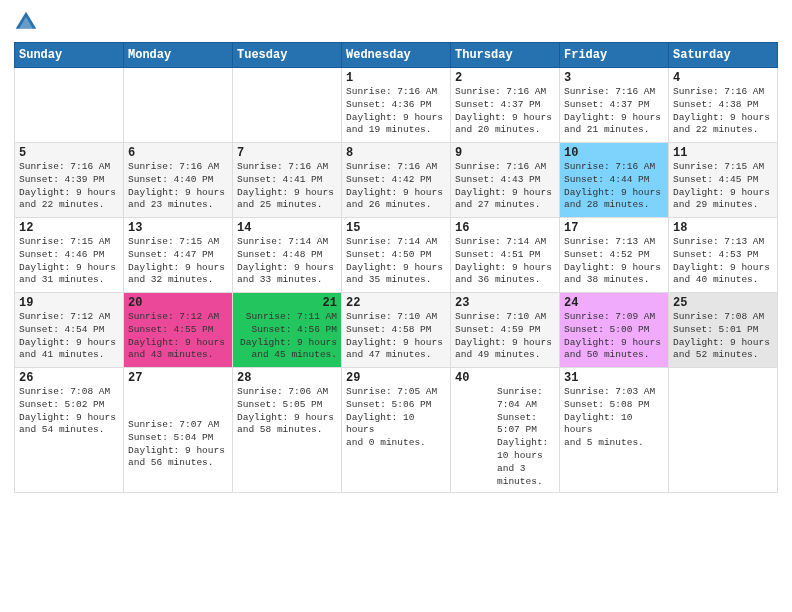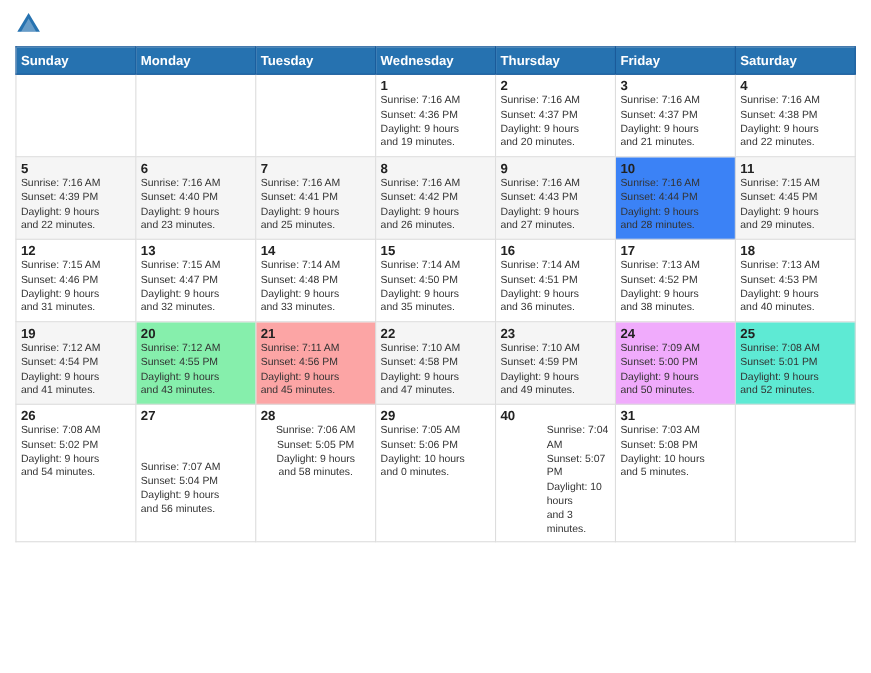--- a/index.html
+++ b/index.html
@@ -8,20 +8,21 @@
       background: #fff;
       width: 792px;
       height: 612px;
       overflow: hidden;
     }
     .page {
       width: 792px;
       height: 476px;
       background: #fff;
       padding: 10px 14px 10px 14px;
+      font-family: Liberation Mono, monospace;
     }
     .header {
       display: flex;
       justify-content: space-between;
       align-items: flex-start;
       margin-bottom: 8px;
     }
     .logo {
       display: flex;
       align-items: center;
@@ -189,21 +190,21 @@
 Daylight: 9 hours
 and 26 minutes.</div>
           </td>
           <td style="background: rgb(245, 245, 245);">
             <div class="day-number">9</div>
             <div class="day-info" style="white-space: pre-line;">Sunrise: 7:16 AM
 Sunset: 4:43 PM
 Daylight: 9 hours
 and 27 minutes.</div>
           </td>
-          <td style="background: #3b82f6;">
+          <td style="background: #7dd3fc;">
             <div class="day-number">10</div>
             <div class="day-info" style="white-space: pre-line;">Sunrise: 7:16 AM
 Sunset: 4:44 PM
 Daylight: 9 hours
 and 28 minutes.</div>
           </td>
           <td style="background: rgb(245, 245, 245);">
             <div class="day-number">11</div>
             <div class="day-info" style="white-space: pre-line;">Sunrise: 7:15 AM
 Sunset: 4:45 PM
@@ -263,28 +264,28 @@
           </td>
         </tr>
         <tr class="week-row">
           <td style="background: rgb(245, 245, 245);">
             <div class="day-number">19</div>
             <div class="day-info" style="white-space: pre-line;">Sunrise: 7:12 AM
 Sunset: 4:54 PM
 Daylight: 9 hours
 and 41 minutes.</div>
           </td>
-          <td style="background: #86efac;">
+          <td style="background: #ec4899;">
             <div class="day-number">20</div>
             <div class="day-info" style="white-space: pre-line;">Sunrise: 7:12 AM
 Sunset: 4:55 PM
 Daylight: 9 hours
 and 43 minutes.</div>
           </td>
-          <td style="background: #fca5a5;">
+          <td style="background: #22c55e; text-align: right;">
             <div class="day-number">21</div>
             <div class="day-info" style="white-space: pre-line;">Sunrise: 7:11 AM
 Sunset: 4:56 PM
 Daylight: 9 hours
 and 45 minutes.</div>
           </td>
           <td style="background: rgb(245, 245, 245);">
             <div class="day-number">22</div>
             <div class="day-info" style="white-space: pre-line;">Sunrise: 7:10 AM
 Sunset: 4:58 PM
@@ -298,21 +299,21 @@
 Daylight: 9 hours
 and 49 minutes.</div>
           </td>
           <td style="background: #f0abfc;">
             <div class="day-number">24</div>
             <div class="day-info" style="white-space: pre-line;">Sunrise: 7:09 AM
 Sunset: 5:00 PM
 Daylight: 9 hours
 and 50 minutes.</div>
           </td>
-          <td style="background: #5eead4;">
+          <td style="background: #e5e5e5;">
             <div class="day-number">25</div>
             <div class="day-info" style="white-space: pre-line;">Sunrise: 7:08 AM
 Sunset: 5:01 PM
 Daylight: 9 hours
 and 52 minutes.</div>
           </td>
         </tr>
         <tr class="week-row">
           <td>
             <div class="day-number">26</div>
@@ -323,21 +324,21 @@
           </td>
           <td>
             <div class="day-number">27</div>
             <div class="day-info" style="white-space: pre-line; margin-top: 34px;">Sunrise: 7:07 AM
 Sunset: 5:04 PM
 Daylight: 9 hours
 and 56 minutes.</div>
           </td>
           <td>
             <div class="day-number">28</div>
-            <div class="day-info" style="white-space: pre-line; text-align: center;">Sunrise: 7:06 AM
+            <div class="day-info" style="white-space: pre-line;">Sunrise: 7:06 AM
 Sunset: 5:05 PM
 Daylight: 9 hours
 and 58 minutes.</div>
           </td>
           <td>
             <div class="day-number">29</div>
             <div class="day-info" style="white-space: pre-line;">Sunrise: 7:05 AM
 Sunset: 5:06 PM
 Daylight: 10 hours
 and 0 minutes.</div>

